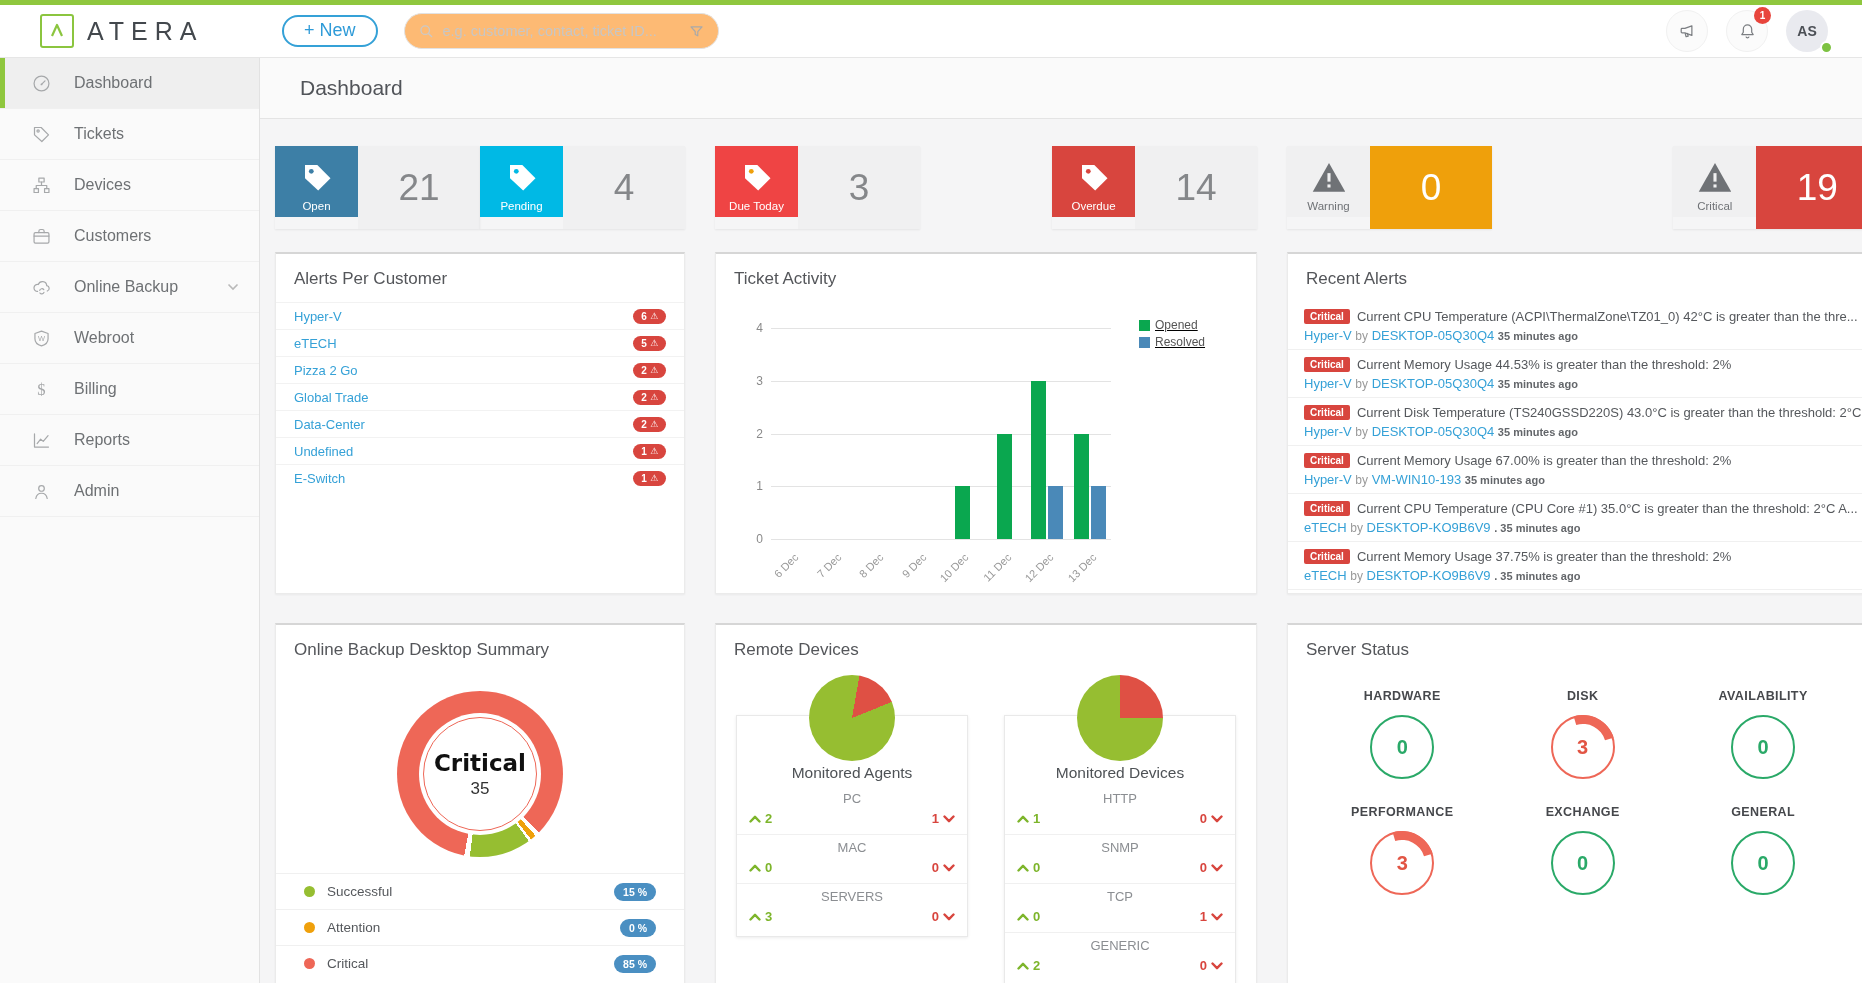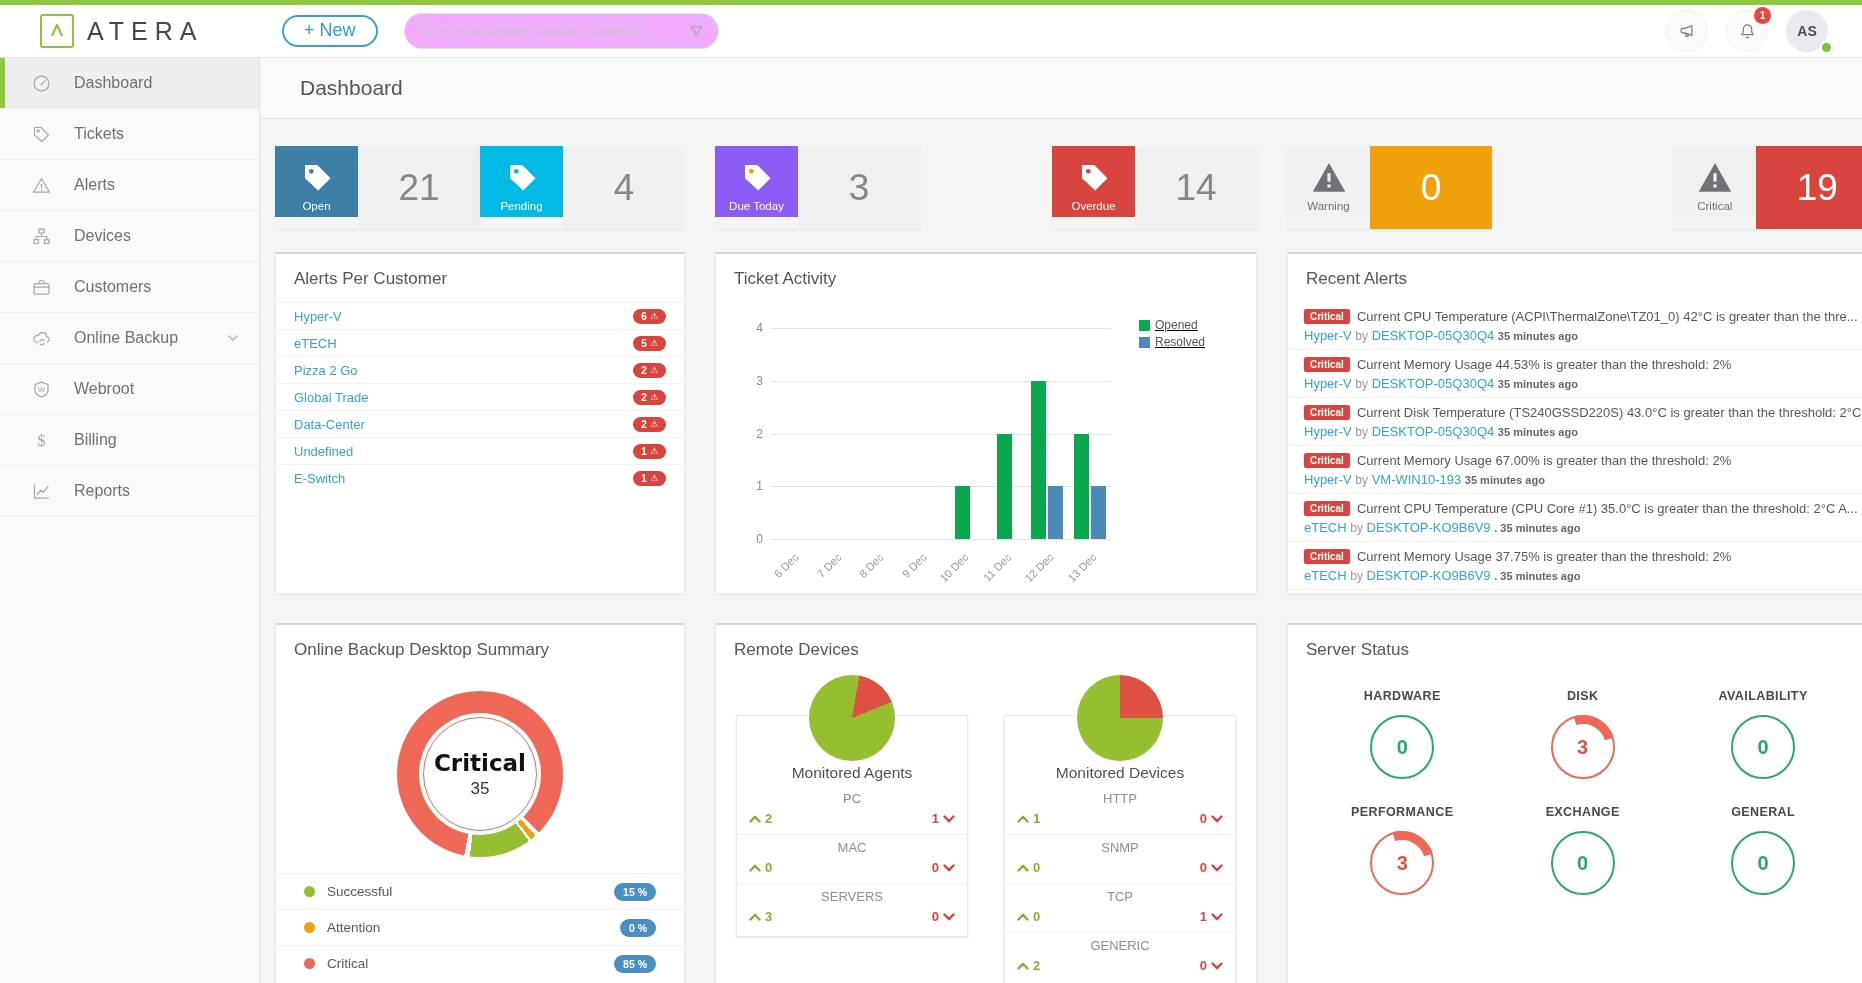--- a/index.html
+++ b/index.html
@@ -9,21 +9,21 @@
   
   .topbar { position:fixed; top:5px; left:0; right:0; height:53px; background:#fff;
     border-bottom:1px solid #e6e6e6; display:flex; align-items:center; z-index:50; }
   .logo-area { width:260px; height:100%; display:flex; align-items:center; padding-left:40px; flex-shrink:0; }
   .logo-box { width:34px; height:34px; border:2px solid #8bc53f; border-radius:3px;
     display:flex; align-items:center; justify-content:center; }
   .logo-text { font-size:25px; letter-spacing:7px; color:#43484d; margin-left:13px; }
   .new-btn { margin-left:22px; height:32px; padding:0 20px 2px; border-radius:19px; border:2px solid #35a1d7;
     color:#2f9bd8; background:#fff; font-size:18px; font-family:inherit; display:flex; align-items:center; gap:7px; cursor:pointer; }
   .search-box { margin-left:26px; width:315px; height:36px; border:1px solid #e2e2e2; border-radius:18px;
-    background:#f0abfc; display:flex; align-items:center; padding:0 13px; gap:8px; }
+    background:#fdba74; display:flex; align-items:center; padding:0 13px; gap:8px; }
   .search-box input { border:none; outline:none; flex:1; font-size:14.5px; color:#555; font-family:inherit; background:transparent; }
   .search-box input::placeholder { color:#c6c6c6; }
   .topbar-right { margin-left:auto; display:flex; align-items:center; gap:18px; padding-right:34px; }
   .circle-btn { width:42px; height:42px; border-radius:50%; background:#fbfbfb; border:1px solid #f1f1f1;
     position:relative; display:flex; align-items:center; justify-content:center; cursor:pointer; }
   .noti-badge { position:absolute; top:-4px; right:-4px; width:17px; height:17px; border-radius:50%;
     background:#e8453c; color:#fff; font-size:10px; font-weight:bold; display:flex; align-items:center; justify-content:center; }
   .avatar { width:42px; height:42px; border-radius:50%; background:#e9eaef; color:#4b4f55; font-size:14px;
     font-weight:bold; display:flex; align-items:center; justify-content:center; position:relative; cursor:pointer; }
   .presence-dot { position:absolute; bottom:-2px; right:-5px; width:13px; height:13px; border-radius:50%;
@@ -196,30 +196,20 @@
         <svg width="21" height="21" viewBox="0 0 24 24">
           <path d="M4 4h7.6L20 12.4 12.4 20 4 12.4z" fill="none" stroke="#a6a8aa" stroke-width="1.4" stroke-linejoin="round" stroke-linecap="round"></path>
           <circle cx="8.1" cy="8.1" r="1.3" fill="none" stroke="#a6a8aa" stroke-width="1.4" stroke-linejoin="round" stroke-linecap="round"></circle>
         </svg>
       </span>
       <span>Tickets</span>
     </div>
     <div class="side-item">
       <span class="side-icon">
         <svg width="21" height="21" viewBox="0 0 24 24">
-          <path d="M12 4l9 15.5H3z" fill="none" stroke="#a6a8aa" stroke-width="1.4" stroke-linejoin="round" stroke-linecap="round"></path>
-          <path d="M12 10.5v4" fill="none" stroke="#a6a8aa" stroke-width="1.4" stroke-linejoin="round" stroke-linecap="round"></path>
-          <circle cx="12" cy="17" r=".9" fill="#a6a8aa"></circle>
-        </svg>
-      </span>
-      <span>Alerts</span>
-    </div>
-    <div class="side-item">
-      <span class="side-icon">
-        <svg width="21" height="21" viewBox="0 0 24 24">
           <rect x="9" y="3.5" width="6" height="4.5" fill="none" stroke="#a6a8aa" stroke-width="1.4" stroke-linejoin="round" stroke-linecap="round"></rect>
           <rect x="3.5" y="15.5" width="5" height="4.5" fill="none" stroke="#a6a8aa" stroke-width="1.4" stroke-linejoin="round" stroke-linecap="round"></rect>
           <rect x="15.5" y="15.5" width="5" height="4.5" fill="none" stroke="#a6a8aa" stroke-width="1.4" stroke-linejoin="round" stroke-linecap="round"></rect>
           <path d="M12 8v4m0 0H6v3.5M12 12h6v3.5" fill="none" stroke="#a6a8aa" stroke-width="1.4" stroke-linejoin="round" stroke-linecap="round"></path>
         </svg>
       </span>
       <span>Devices</span>
     </div>
     <div class="side-item">
       <span class="side-icon">
@@ -262,20 +252,29 @@
       <span>Billing</span>
     </div>
     <div class="side-item">
       <span class="side-icon">
         <svg width="21" height="21" viewBox="0 0 24 24">
           <path d="M4 4.5v15h16" fill="none" stroke="#a6a8aa" stroke-width="1.4" stroke-linejoin="round" stroke-linecap="round"></path>
           <path d="M7 15.5l4-5 3 2.5 5.5-6.5" fill="none" stroke="#a6a8aa" stroke-width="1.4" stroke-linejoin="round" stroke-linecap="round"></path>
         </svg>
       </span>
       <span>Reports</span>
+    </div>
+    <div class="side-item">
+      <span class="side-icon">
+        <svg width="21" height="21" viewBox="0 0 24 24">
+          <circle cx="12" cy="8.5" r="3.2" fill="none" stroke="#a6a8aa" stroke-width="1.4" stroke-linejoin="round" stroke-linecap="round"></circle>
+          <path d="M5.5 20c.6-4 3.2-6 6.5-6s5.9 2 6.5 6" fill="none" stroke="#a6a8aa" stroke-width="1.4" stroke-linejoin="round" stroke-linecap="round"></path>
+        </svg>
+      </span>
+      <span>Admin</span>
     </div>
   </aside>
 
 <main class="main">
   <div class="page-header">
     <h1>Dashboard</h1>
   </div>
   <div class="content-grid">
 
     <section>
@@ -358,21 +357,21 @@
               <span class="bl-label">Critical</span>
               <span class="bl-pill">85 %</span>
             </div>
           </div>
       </div>
     </section>
 
     <section>
       <div class="tiles" id="tiles-2">
           <div class="tile">
-            <div class="tile-icon" style="background:#8b5cf6">
+            <div class="tile-icon" style="background:#ef4444">
               <svg width="36" height="36" viewBox="0 0 24 24">
                 <path d="M4 4h8.2L21 12.8 12.8 21 4 12.8z" fill="#fff"></path>
                 <circle cx="8.2" cy="8.2" r="1.6" fill="#efa00b"></circle>
               </svg>
               <span class="tile-label">Due Today</span>
             </div>
             <div class="tile-value" style="">3</div>
           </div>
           <div class="tile">
             <div class="tile-icon" style="background:#d8453e">

